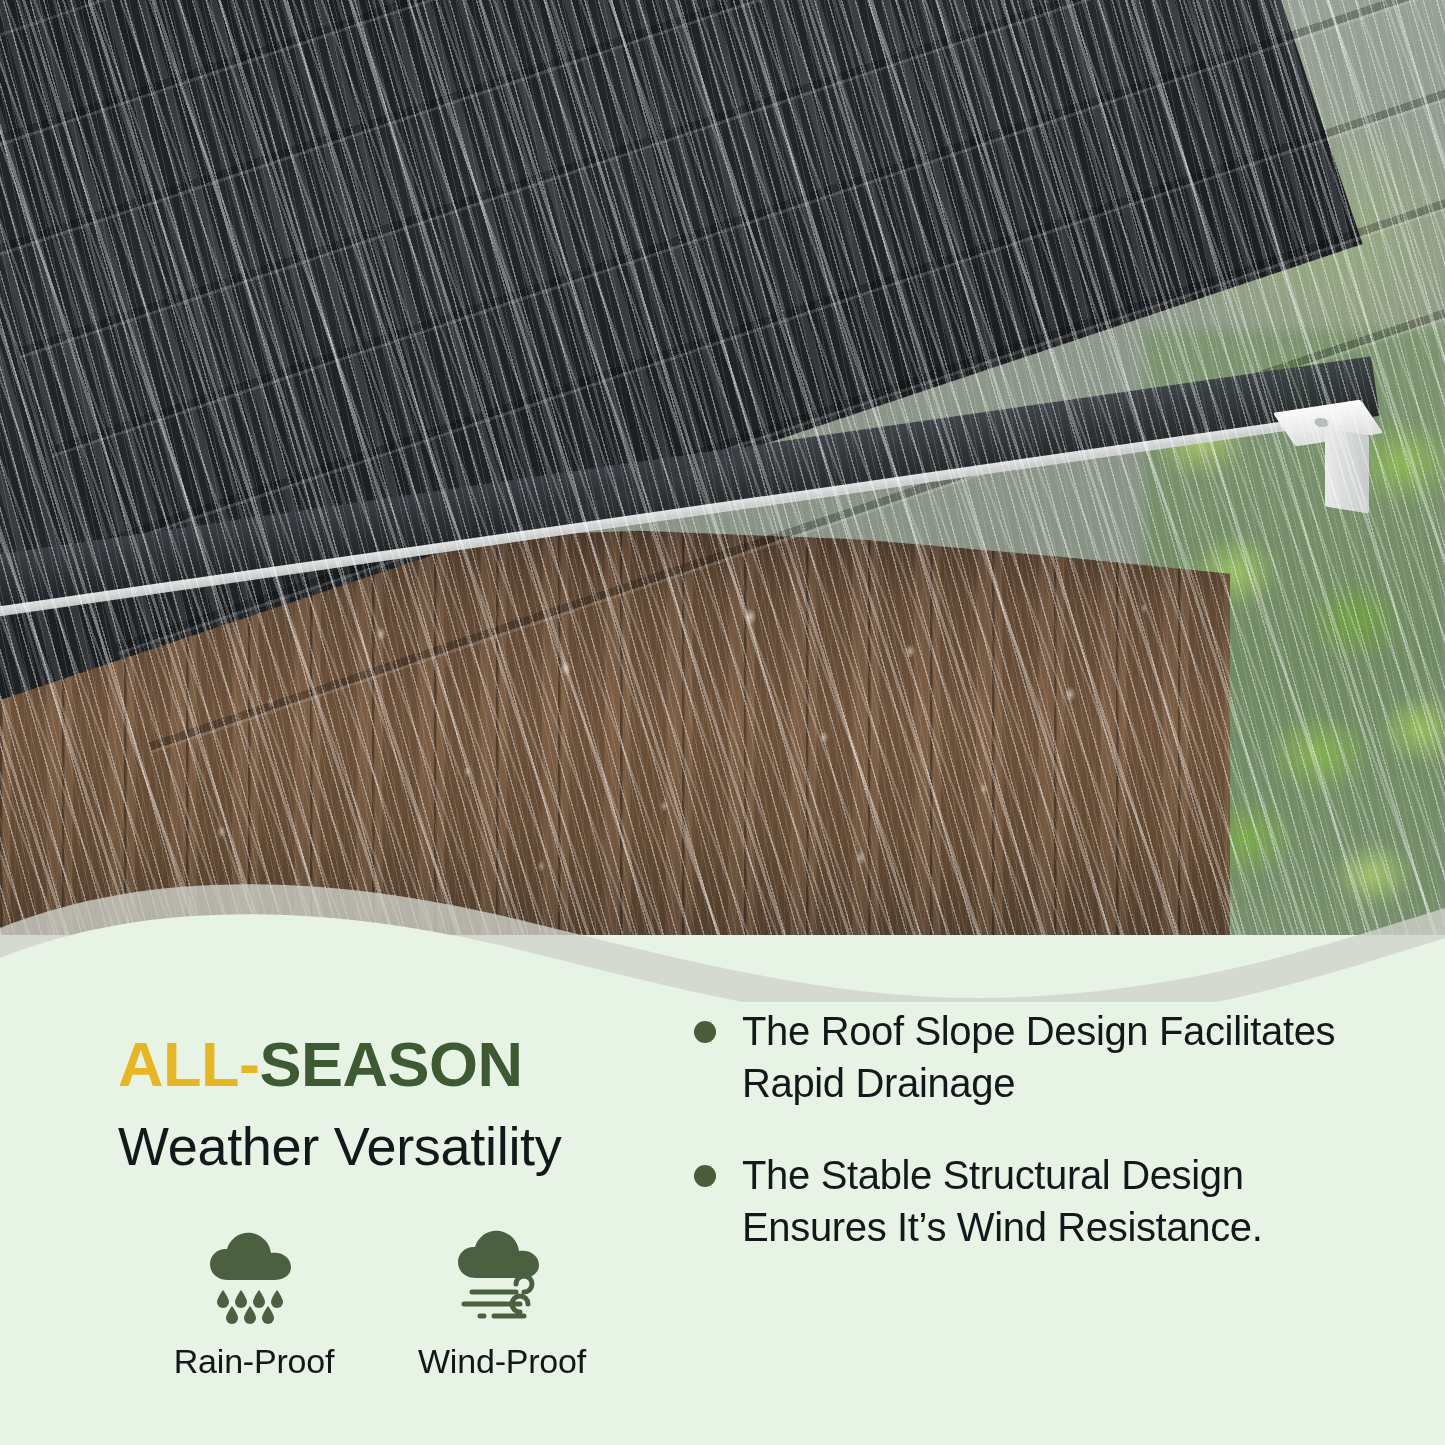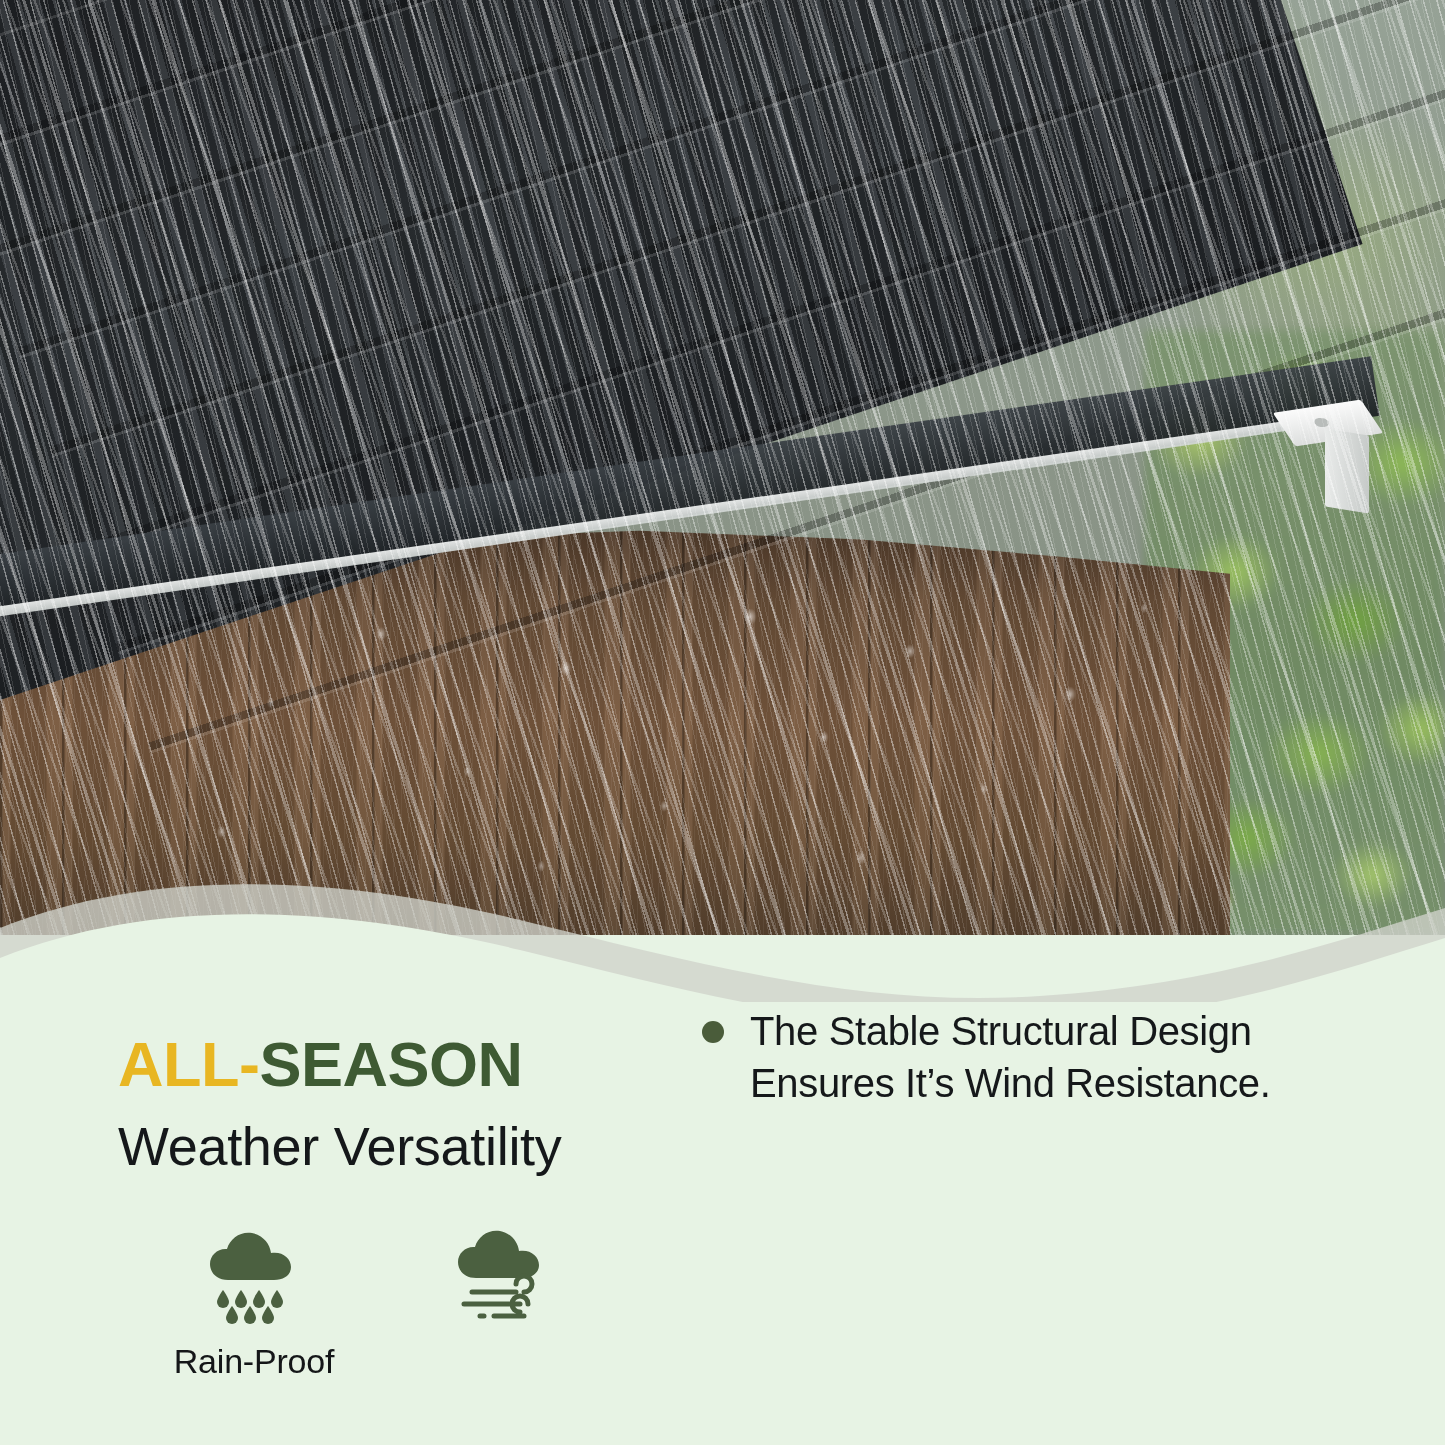--- a/index.html
+++ b/index.html
@@ -110,21 +110,21 @@
       rgba(255,255,255,.30) 0 1px, rgba(255,255,255,0) 1px 8px);opacity:.42;}
   .rain-d{background:repeating-linear-gradient(72deg,
       rgba(255,255,255,.70) 0 3px, rgba(255,255,255,0) 3px 62px);opacity:.45;}
 
   
   .wave-band{position:absolute;left:0;top:812px;width:1445px;height:190px;}
   .wave-band svg{display:block;width:100%;height:100%;}
   .panel{position:absolute;left:0;top:960px;width:1445px;height:485px;background:#e7f3e4;}
 
   
-  .content{position:absolute;left:0;top:975px;width:1445px;height:470px;display:flex;gap:8px;}
+  .content{position:absolute;left:0;top:975px;width:1445px;height:470px;display:flex;}
   .col-left{width:680px;position:relative;padding-left:118px;box-sizing:border-box;}
   .col-right{flex:1;position:relative;padding-top:30px;}
 
   .headline{font-size:63px;font-weight:bold;letter-spacing:-.5px;line-height:1;
     margin-top:58px;white-space:nowrap;}
   .hl-gold{color:#e8b622;}
   .hl-green{color:#3e5a33;}
   .subhead{font-size:54px;color:#15181a;line-height:1.12;margin-top:20px;
     letter-spacing:-.3px;white-space:nowrap;}
 
@@ -210,27 +210,32 @@
             <svg width="104" height="104" viewBox="0 0 104 104" aria-hidden="true">
               <path d="M26,56 C14,56 8,48 8,40 C8,31 16,24 25,25 C28,14 39,7 50,9 C61,11 68,20 69,29
                        C80,27 89,34 89,43 C89,51 82,56 72,56 Z" fill="#4b6040"></path>
               <g fill="none" stroke="#4b6040" stroke-width="5" stroke-linecap="round">
                 <path d="M22,70 L66,70 M74,70 a8,8 0 1 0 -8,-8"></path>
                 <path d="M14,82 L70,82 M78,82 a8,8 0 1 0 -8,8"></path>
                 <path d="M30,94 L34,94 M44,94 L74,94"></path>
               </g>
             </svg>
           </div>
+          <div class="feature-label">Wind-Proof</div>
         </div>
 
       </div>
     </div>
 
     <div class="col-right">
       <ul class="bullets">
+        <li class="bullet">
+          <span class="dot"></span>
+          <span class="bullet-text">The Roof Slope Design Facilitates Rapid Drainage</span>
+        </li>
         <li class="bullet">
           <span class="dot"></span>
           <span class="bullet-text">The Stable Structural Design Ensures It’s Wind Resistance.</span>
         </li>
       </ul>
     </div>
 
   </div>
 </div>
 

